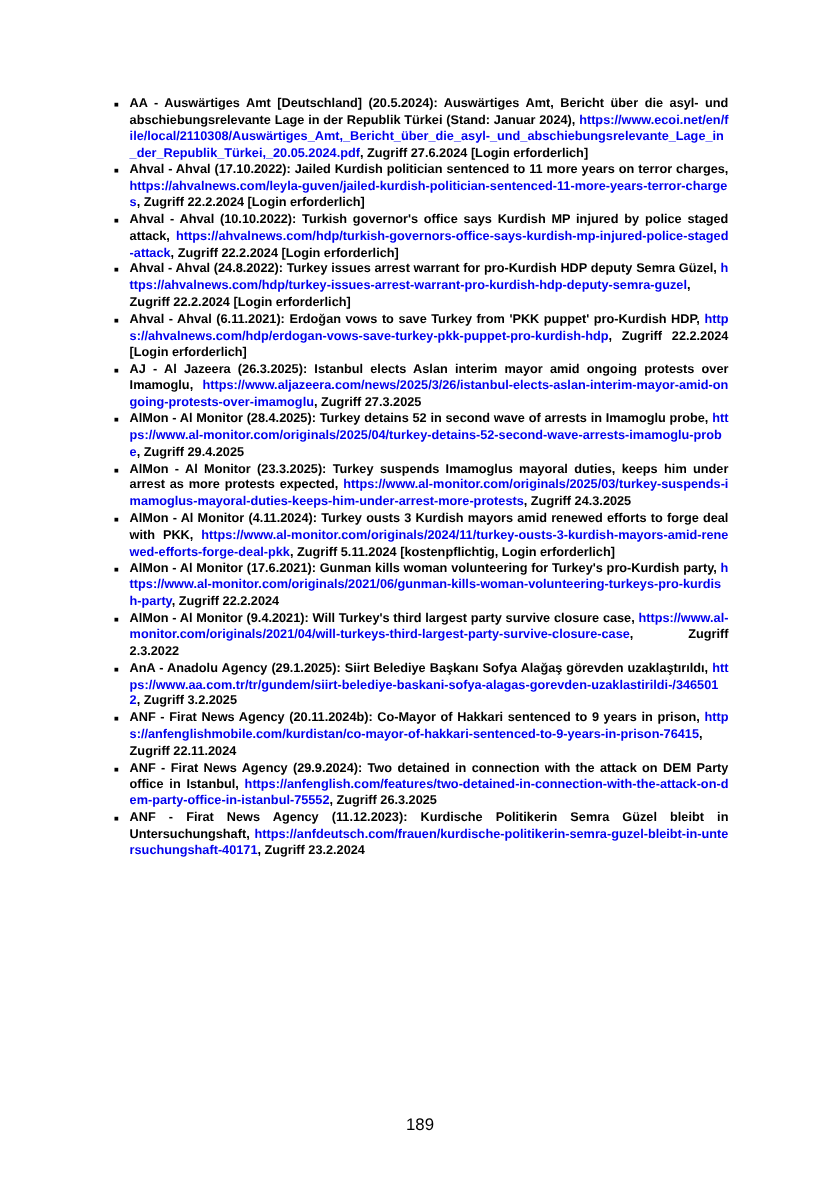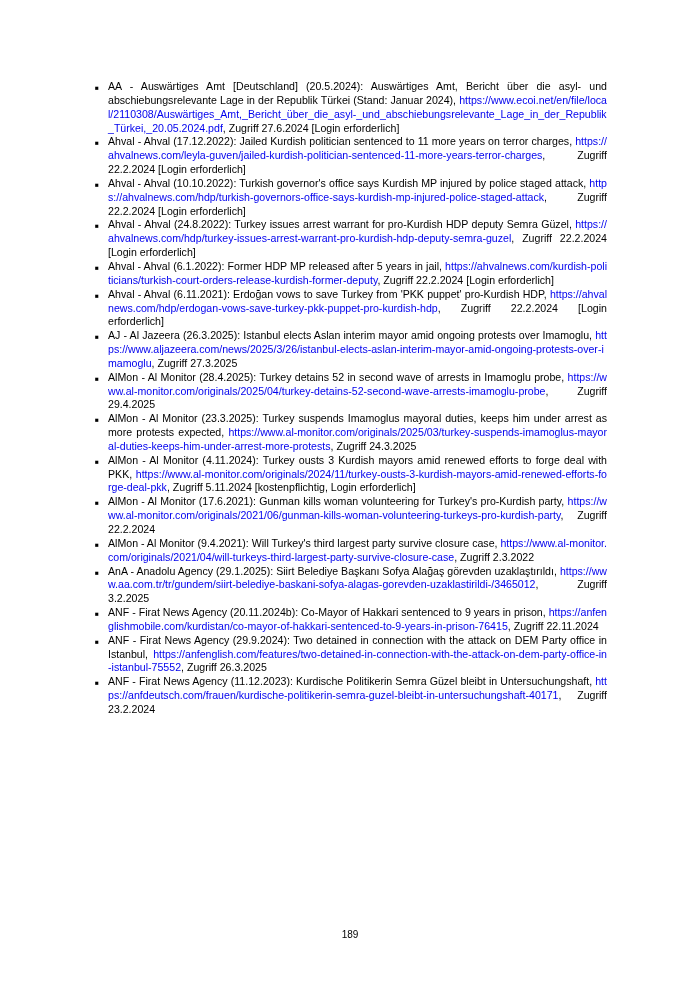--- a/index.html
+++ b/index.html
@@ -22,20 +22,21 @@
     top: 80px;
     width: 512px;
     font-size: 10.6px;
     line-height: 13.85px;
     text-align: justify;
   }
   ul.ref-list {
     list-style: none;
     margin: 0;
     padding: 0;
+    font-weight: bold;
   }
   ul.ref-list li {
     position: relative;
     padding-left: 13px;
   }
   .bullet {
     position: absolute;
     left: 0;
     top: 1px;
     font-size: 6.5px;
@@ -47,35 +48,34 @@
     text-decoration: none;
     word-break: break-all;
     cursor: pointer;
   }
   .pagenum {
     position: absolute;
     top: 929px;
     left: 0;
     width: 700px;
     text-align: center;
-    font-size: 10px;
+    font-size: 14px;
     color: #000000;
   }
 </style>
 </head>
 <body>
 
 <div class="page">
   <div class="content">
     <ul class="ref-list">
         <li><span class="bullet">■</span><span>AA - Auswärtiges Amt [Deutschland] (20.5.2024): Auswärtiges Amt, Bericht über die asyl- und abschiebungsrelevante Lage in der Republik Türkei (Stand: Januar 2024), </span><a class="ref-link" href="#">https://www.ecoi.net/en/file/local/2110308/Auswärtiges_Amt,_Bericht_über_die_asyl-_und_abschiebungsrelevante_Lage_in_der_Republik_Türkei,_20.05.2024.pdf</a><span>, Zugriff 27.6.2024 [Login erforderlich]</span></li>
-        <li><span class="bullet">■</span><span>Ahval - Ahval (17.12.2022): Jailed Kurdish politician sentenced to 11 more years on terror charges, </span><a class="ref-link" href="#">https://ahvalnews.com/leyla-guven/jailed-kurdish-politician-sentenced-11-more-years-terror-charges</a><span>, Zugriff 22.2.2024 [Login erforderlich]</span></li>
+        <li><span class="bullet">■</span><span>Ahval - Ahval (17.10.2022): Jailed Kurdish politician sentenced to 11 more years on terror charges, </span><a class="ref-link" href="#">https://ahvalnews.com/leyla-guven/jailed-kurdish-politician-sentenced-11-more-years-terror-charges</a><span>, Zugriff 22.2.2024 [Login erforderlich]</span></li>
         <li><span class="bullet">■</span><span>Ahval - Ahval (10.10.2022): Turkish governor's office says Kurdish MP injured by police staged attack, </span><a class="ref-link" href="#">https://ahvalnews.com/hdp/turkish-governors-office-says-kurdish-mp-injured-police-staged-attack</a><span>, Zugriff 22.2.2024 [Login erforderlich]</span></li>
         <li><span class="bullet">■</span><span>Ahval - Ahval (24.8.2022): Turkey issues arrest warrant for pro-Kurdish HDP deputy Semra Güzel, </span><a class="ref-link" href="#">https://ahvalnews.com/hdp/turkey-issues-arrest-warrant-pro-kurdish-hdp-deputy-semra-guzel</a><span>, Zugriff 22.2.2024 [Login erforderlich]</span></li>
-        <li><span class="bullet">■</span><span>Ahval - Ahval (6.1.2022): Former HDP MP released after 5 years in jail, </span><a class="ref-link" href="#">https://ahvalnews.com/kurdish-politicians/turkish-court-orders-release-kurdish-former-deputy</a><span>, Zugriff 22.2.2024 [Login erforderlich]</span></li>
         <li><span class="bullet">■</span><span>Ahval - Ahval (6.11.2021): Erdoğan vows to save Turkey from 'PKK puppet' pro-Kurdish HDP, </span><a class="ref-link" href="#">https://ahvalnews.com/hdp/erdogan-vows-save-turkey-pkk-puppet-pro-kurdish-hdp</a><span>, Zugriff 22.2.2024 [Login erforderlich]</span></li>
         <li><span class="bullet">■</span><span>AJ - Al Jazeera (26.3.2025): Istanbul elects Aslan interim mayor amid ongoing protests over Imamoglu, </span><a class="ref-link" href="#">https://www.aljazeera.com/news/2025/3/26/istanbul-elects-aslan-interim-mayor-amid-ongoing-protests-over-imamoglu</a><span>, Zugriff 27.3.2025</span></li>
         <li><span class="bullet">■</span><span>AlMon - Al Monitor (28.4.2025): Turkey detains 52 in second wave of arrests in Imamoglu probe, </span><a class="ref-link" href="#">https://www.al-monitor.com/originals/2025/04/turkey-detains-52-second-wave-arrests-imamoglu-probe</a><span>, Zugriff 29.4.2025</span></li>
         <li><span class="bullet">■</span><span>AlMon - Al Monitor (23.3.2025): Turkey suspends Imamoglus mayoral duties, keeps him under arrest as more protests expected, </span><a class="ref-link" href="#">https://www.al-monitor.com/originals/2025/03/turkey-suspends-imamoglus-mayoral-duties-keeps-him-under-arrest-more-protests</a><span>, Zugriff 24.3.2025</span></li>
         <li><span class="bullet">■</span><span>AlMon - Al Monitor (4.11.2024): Turkey ousts 3 Kurdish mayors amid renewed efforts to forge deal with PKK, </span><a class="ref-link" href="#">https://www.al-monitor.com/originals/2024/11/turkey-ousts-3-kurdish-mayors-amid-renewed-efforts-forge-deal-pkk</a><span>, Zugriff 5.11.2024 [kostenpflichtig, Login erforderlich]</span></li>
         <li><span class="bullet">■</span><span>AlMon - Al Monitor (17.6.2021): Gunman kills woman volunteering for Turkey's pro-Kurdish party, </span><a class="ref-link" href="#">https://www.al-monitor.com/originals/2021/06/gunman-kills-woman-volunteering-turkeys-pro-kurdish-party</a><span>, Zugriff 22.2.2024</span></li>
         <li><span class="bullet">■</span><span>AlMon - Al Monitor (9.4.2021): Will Turkey's third largest party survive closure case, </span><a class="ref-link" href="#">https://www.al-monitor.com/originals/2021/04/will-turkeys-third-largest-party-survive-closure-case</a><span>, Zugriff 2.3.2022</span></li>
         <li><span class="bullet">■</span><span>AnA - Anadolu Agency (29.1.2025): Siirt Belediye Başkanı Sofya Alağaş görevden uzaklaştırıldı, </span><a class="ref-link" href="#">https://www.aa.com.tr/tr/gundem/siirt-belediye-baskani-sofya-alagas-gorevden-uzaklastirildi-/3465012</a><span>, Zugriff 3.2.2025</span></li>
         <li><span class="bullet">■</span><span>ANF - Firat News Agency (20.11.2024b): Co-Mayor of Hakkari sentenced to 9 years in prison, </span><a class="ref-link" href="#">https://anfenglishmobile.com/kurdistan/co-mayor-of-hakkari-sentenced-to-9-years-in-prison-76415</a><span>, Zugriff 22.11.2024</span></li>
         <li><span class="bullet">■</span><span>ANF - Firat News Agency (29.9.2024): Two detained in connection with the attack on DEM Party office in Istanbul, </span><a class="ref-link" href="#">https://anfenglish.com/features/two-detained-in-connection-with-the-attack-on-dem-party-office-in-istanbul-75552</a><span>, Zugriff 26.3.2025</span></li>

